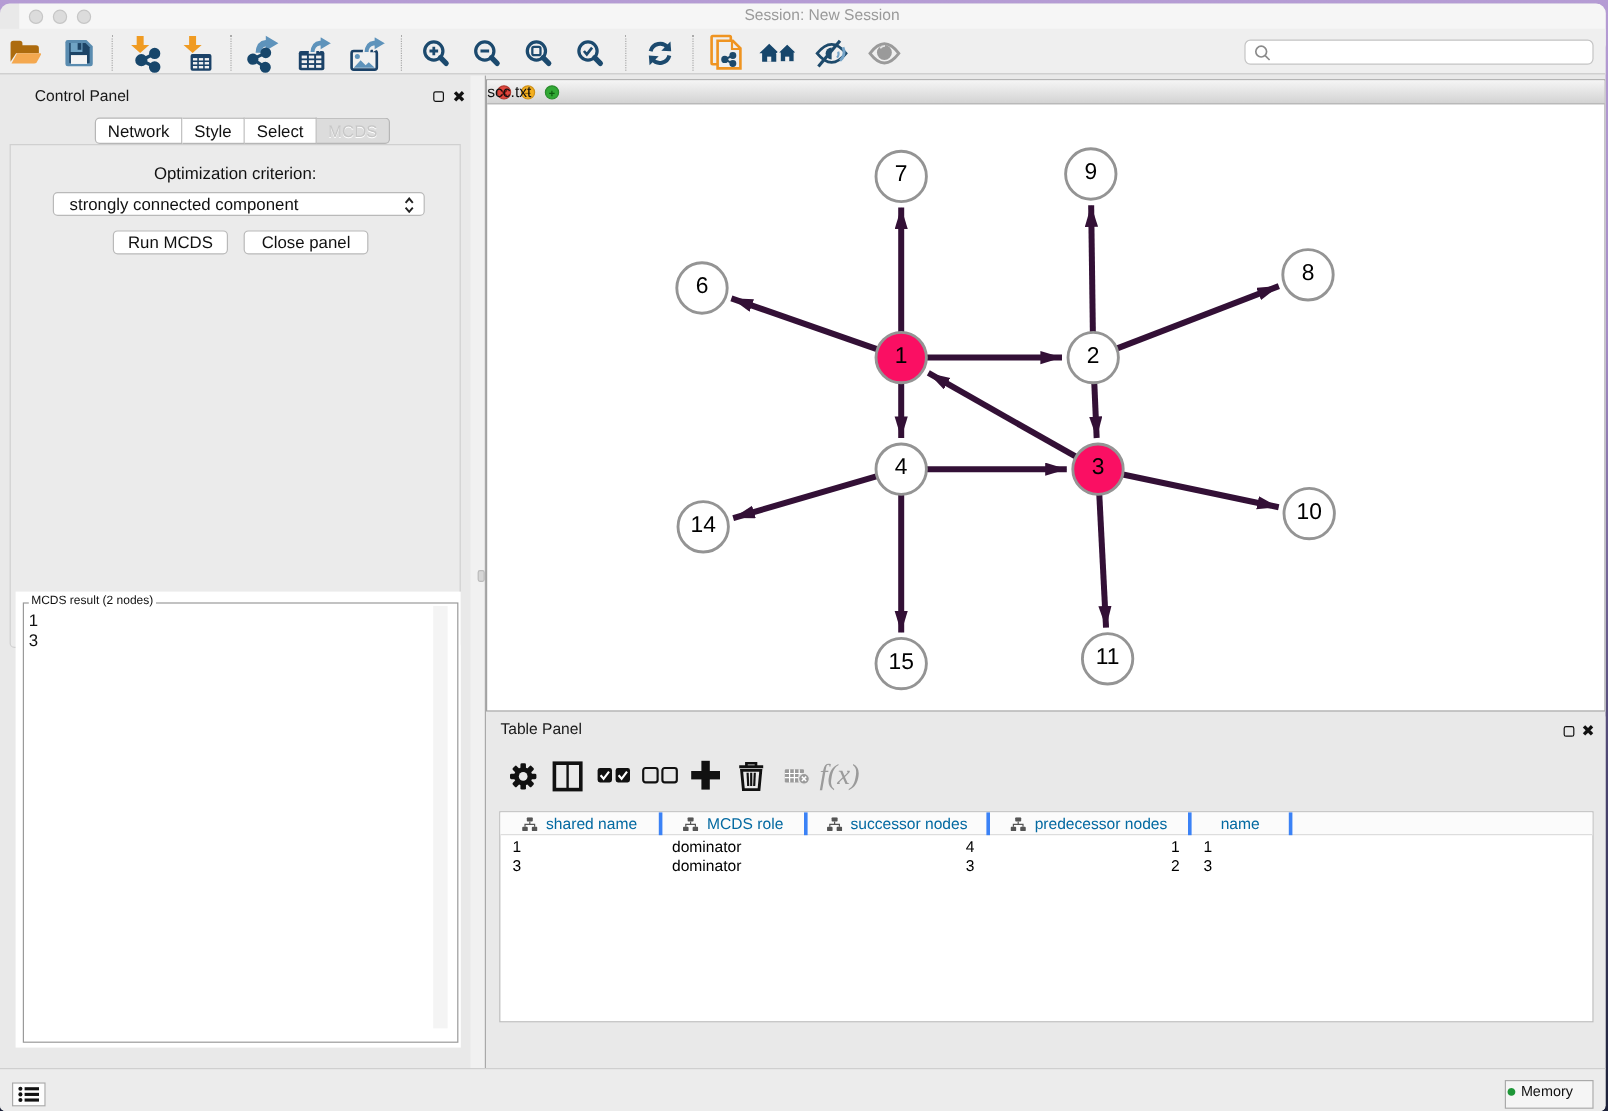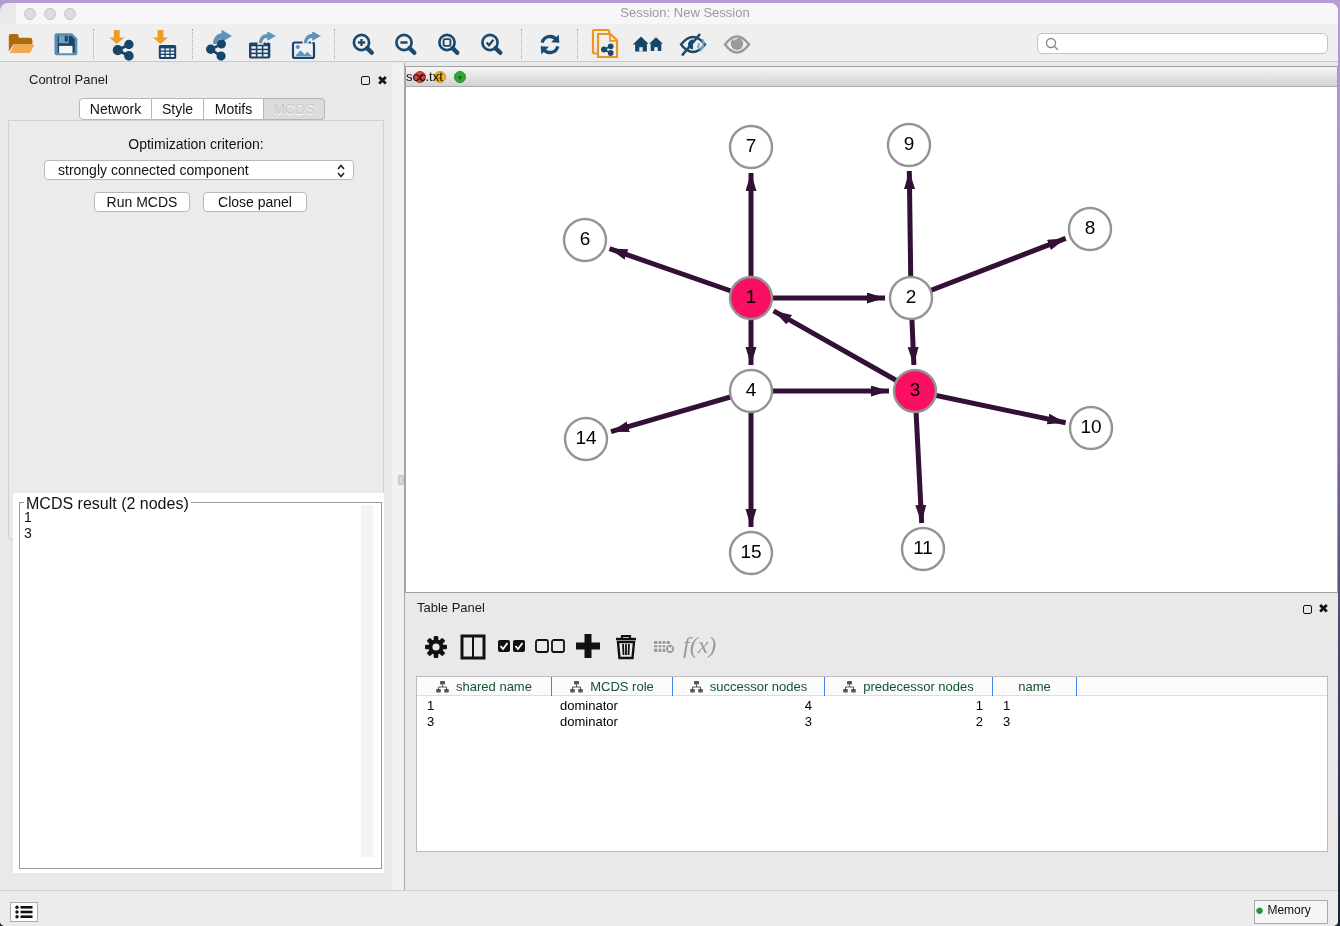--- a/index.html
+++ b/index.html
@@ -20,39 +20,39 @@
 .tab { height:22px; line-height:21px; font-size:14px; text-align:center; background:#fff; border:1px solid #b6b6b6; border-left:none; color:#111; }
 .tab.first { border-left:1px solid #b6b6b6; border-radius:4px 0 0 4px; }
 .tab.last { border-radius:0 4px 4px 0; }
 .tab.dis { background:#dcdcdc; color:#c7c7c7; text-shadow:0 1px 0 #fff; }
 #cp-content { position:absolute; left:8px; top:57px; width:376px; height:420px; background:#ebebeb; border:1px solid #d0d0d0; border-radius:0 0 4px 4px; }
 #opt-label { position:absolute; left:0; top:73px; width:392px; text-align:center; font-size:14px; color:#111; }
 #opt-select { position:absolute; left:44px; top:97px; width:310px; height:20px; background:#fff; border:1px solid #b9b9b9; border-radius:4px; font-size:14px; color:#111; line-height:18px; padding-left:13px; }
 .btn { position:absolute; top:129px; height:20px; background:#fff; border:1px solid #b9b9b9; border-radius:4px; font-size:14px; color:#111; text-align:center; line-height:18px; }
 #mcds-box { position:absolute; left:13px; top:430px; width:371px; height:380px; background:#fff; }
 #mcds-fs { position:absolute; left:6px; top:9px; width:363px; height:367px; border:1px solid #9a9a9a; }
-#mcds-legend { position:absolute; left:4px; top:-8px; background:#fff; padding:0 2px; font-size:16px; color:#111; }
+#mcds-legend { position:absolute; left:4px; top:-8px; background:#fff; padding:0 2px; font-size:10px; color:#111; }
 #mcds-text { position:absolute; left:4px; top:6px; font-size:14px; color:#111; line-height:16px; }
 #mcds-scroll { position:absolute; right:8px; top:2px; width:12px; height:352px; background:#f4f4f4; }
 
 #vsplit { position:absolute; left:392px; top:60px; width:13px; height:827px; background:#f1f1f1; border-right:1px solid #a9a9a9; }
 #vgrip { position:absolute; left:6px; top:412px; width:6px; height:10px; background:#d6d6d6; border:1px solid #bbb; border-radius:2px; }
 
 #netwin { position:absolute; left:405px; top:63px; width:933px; height:527px; background:#fff; border:1px solid #a2a2a2; }
 #nw-titlebar { position:absolute; left:0; top:0; width:100%; height:20px; background:linear-gradient(#f5f5f5, #d3d3d3); border-bottom:1px solid #aaa; }
 #nw-title { position:absolute; width:100%; font-size:13px; color:#111; line-height:20px; }
 .nwbtn { position:absolute; top:4px; width:12px; height:12px; border-radius:50%; font-size:9px; font-weight:bold; text-align:center; line-height:12px; }
 #graph { position:absolute; left:0; top:20px; }
 .nlbl { position:absolute; transform:translate(-50%,-54%); font-size:19px; color:#000; }
 
 #tpanel { position:absolute; left:405px; top:594px; width:933px; height:293px; background:#e9e9e9; }
 #tp-title { position:absolute; left:12px; top:3px; font-size:13px; color:#1a1a1a; }
 #tp-toolbar { position:absolute; left:12px; top:22px; width:909px; height:44px; }
 #tbl { position:absolute; left:11px; top:79px; width:912px; height:176px; background:#fff; border:1px solid #bbb; font-size:13px; }
-.th { position:absolute; top:0; height:19px; border-right:1px solid #3b82f6; text-align:center; line-height:19px; color:#14532d; }
+.th { position:absolute; top:0; height:19px; border-right:3px solid #3b82f6; text-align:center; line-height:19px; color:#0369a1; }
 .hico { vertical-align:-2px; margin-right:7px; }
 .trow { position:absolute; width:100%; height:16px; }
 .td { position:absolute; }
 #tbl-header { position:absolute; left:0; top:0; width:100%; height:19px; background:#fbfbfb; border-bottom:1px solid #ddd; }
 
 #btabs { position:absolute; left:288px; top:268px; display:flex; }
 
 #statusbar { position:absolute; left:0; top:887px; width:1338px; height:36px; background:#ececec; border-top:1px solid #cfcfcf; }
 #listbtn { position:absolute; left:10px; top:11px; width:28px; height:20px; background:#fdfdfd; border:1px solid #aaa; }
 #membtn { position:absolute; right:10px; top:9px; width:74px; height:24px; background:#f5f5f5; border:1px solid #aaa; font-size:12px; color:#111; }
@@ -223,21 +223,21 @@
       </svg>
     </div>
   </div>
   <div id="cpanel">
     <div id="cpanel-title">Control Panel</div>
     <div style="position:absolute; left:361px; top:13px; width:9px; height:9px; border:1.5px solid #111; border-radius:2px;"></div>
     <div class="winbtn" style="left:377px;">✖</div>
     <div class="tabrow" style="left:79px; top:35px;">
       <div class="tab first" style="width:73px;">Network</div>
       <div class="tab" style="width:52px;">Style</div>
-      <div class="tab" style="width:60px;">Motifs</div>
+      <div class="tab" style="width:60px;">Select</div>
       <div class="tab last dis" style="width:61px;">MCDS</div>
     </div>
     <div id="cp-content"></div>
     <div id="opt-select">strongly connected component
       <svg width="10" height="14" style="position:absolute; right:7px; top:3px;" viewBox="0 0 10 14">
         <path d="M2 5 L5 1.5 L8 5" fill="none" stroke="#222" stroke-width="1.6"></path>
         <path d="M2 9 L5 12.5 L8 9" fill="none" stroke="#222" stroke-width="1.6"></path>
       </svg>
     </div>
     <div id="opt-label">Optimization criterion:</div>

